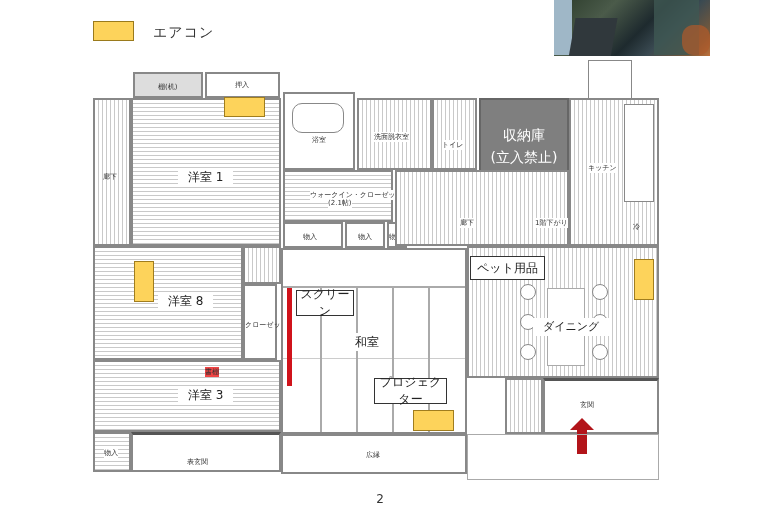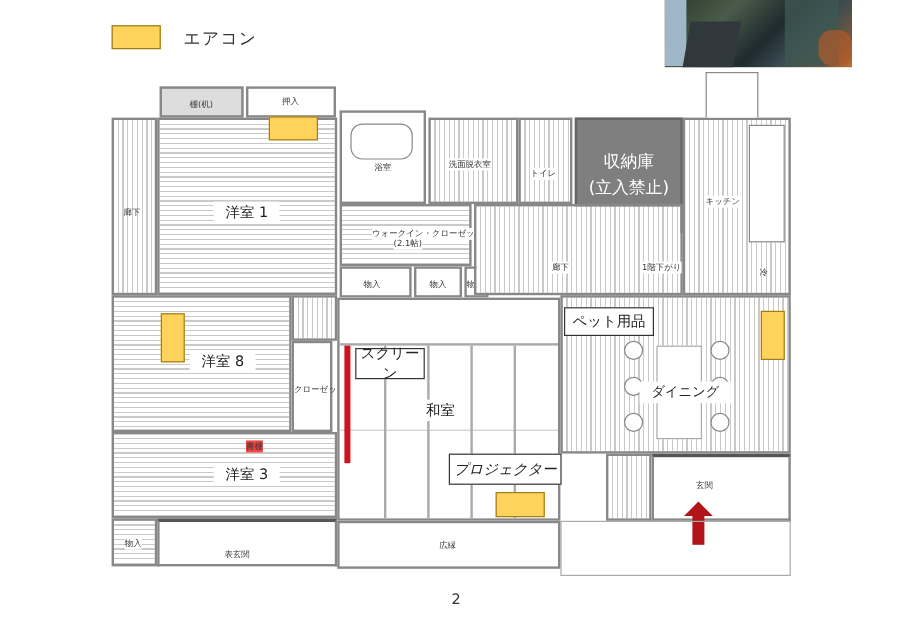--- a/index.html
+++ b/index.html
@@ -113,21 +113,21 @@
 <div class="abs" style="left:283px;top:358px;width:182px;height:1px;background:#ccc;"></div>
 <div class="abs" style="left:320px;top:288px;width:2px;height:144px;background:#aaa;"></div>
 <div class="abs" style="left:356px;top:288px;width:2px;height:144px;background:#aaa;"></div>
 <div class="abs" style="left:392px;top:288px;width:2px;height:144px;background:#aaa;"></div>
 <div class="abs" style="left:428px;top:288px;width:2px;height:144px;background:#aaa;"></div>
 <div class="abs roomlbl" style="left:345px;top:333px;">和室</div>
 
 <div class="abs screen" style="left:287px;top:288px;width:5px;height:98px;"></div>
 <div class="abs boxlbl" style="left:296px;top:290px;width:58px;height:26px;">スクリーン</div>
 
-<div class="abs boxlbl" style="left:374px;top:378px;width:94px;height:26px;font-style:italic;">プロジェクター</div>
+<div class="abs boxlbl" style="left:374px;top:378px;width:73px;height:26px;">プロジェクター</div>
 <div class="abs ac" style="left:413px;top:410px;width:41px;height:21px;"></div>
 
 <div class="abs plain" style="left:281px;top:434px;width:186px;height:40px;border:2px solid #888;"></div>
 <div class="abs small" style="left:366px;top:450px;">広縁</div>
 
 <div class="abs vfloor" style="left:467px;top:246px;width:192px;height:132px;border:2px solid #888;"></div>
 <div class="abs boxlbl" style="left:470px;top:256px;width:75px;height:24px;font-size:12px;">ペット用品</div>
 <div class="abs plain" style="left:547px;top:288px;width:38px;height:78px;border:1px solid #aaa;"></div>
 <div class="abs circle" style="left:520px;top:284px;width:16px;height:16px;"></div>
 <div class="abs circle" style="left:520px;top:314px;width:16px;height:16px;"></div>

